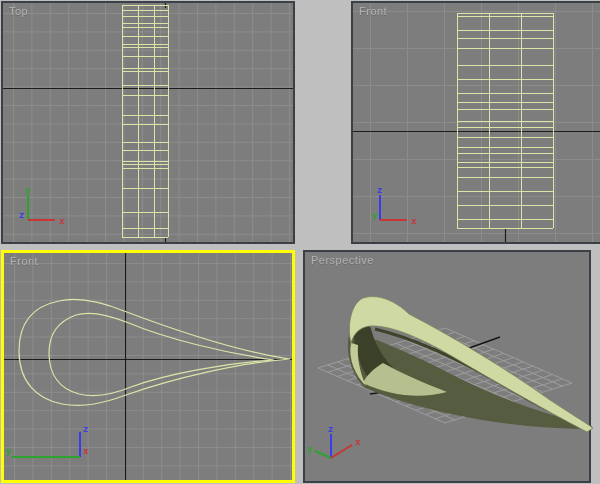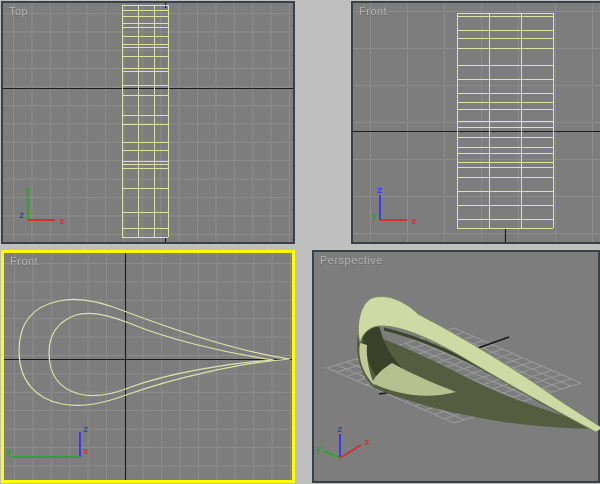--- a/index.html
+++ b/index.html
@@ -7,21 +7,21 @@
     width:600px;height:484px;overflow:hidden;background:#bfbfbf;
     font-family:"Liberation Sans",sans-serif;position:relative;
   }
   .viewport{
     position:absolute;border:2px solid #3a4046;background:#7d7d7d;box-sizing:border-box;
   }
   .viewport.active{border:3px solid #ffff00;}
   #vp-top{left:1px;top:1px;width:294px;height:243px;}
   #vp-front{left:303px;top:1px;width:296px;height:243px;margin-left:48px;}
   #vp-left{left:1px;top:250px;width:294px;height:233px;}
-  #vp-persp{left:303px;top:250px;width:288px;height:233px;margin-left:9px;}
+  #vp-persp{left:303px;top:250px;width:288px;height:233px;}
   .vp-label{
     position:absolute;left:6px;top:2px;font-size:11px;color:#b2b2b2;
     letter-spacing:0.5px;text-shadow:0 1px 0 #6a6a6a;z-index:5;cursor:default;text-align:right;
   }
   svg{display:block;}
   .axis-letter{font-family:"DejaVu Sans Mono",monospace;font-size:9px;font-weight:bold;}
 </style>
 </head>
 <body>
 

